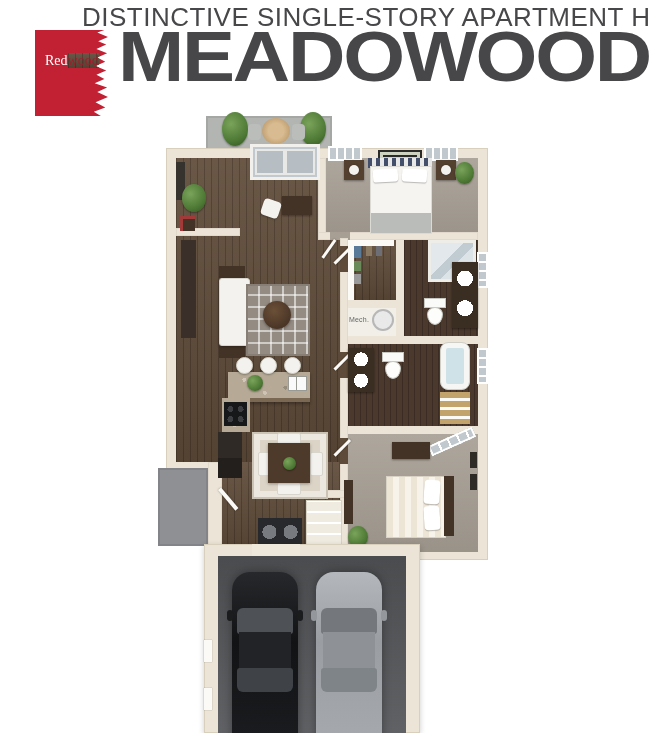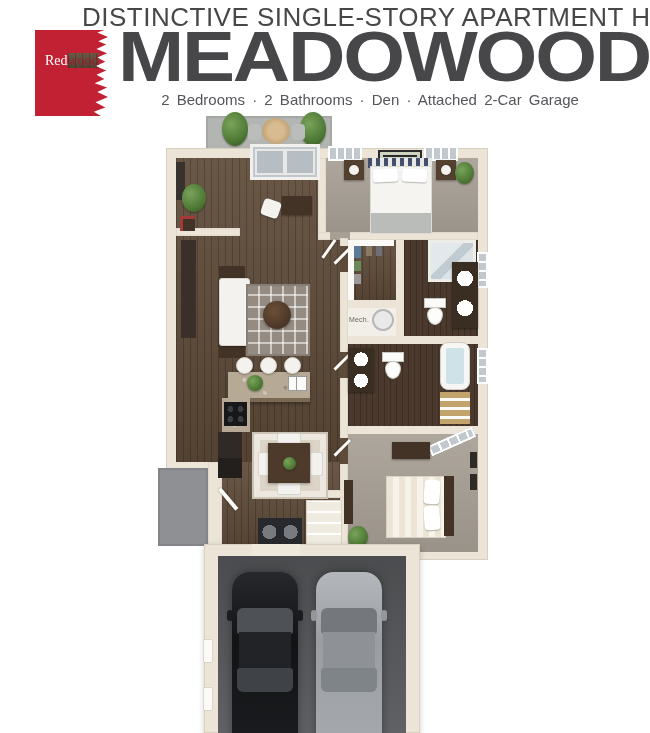--- a/index.html
+++ b/index.html
@@ -247,21 +247,20 @@
 </head>
 <body>
 
 <div id="stage">
 
   <div class="abs" id="tagline">DISTINCTIVE SINGLE-STORY APARTMENT HOMES</div>
   <div class="abs" id="logo">
     <div class="abs" id="logo-text"><span class="red">Red</span><span class="wood">wood</span></div>
   </div>
   <div class="abs" id="plan-name">MEADOWOOD</div>
-  <div class="abs" id="features">2 Bedrooms  ·  2 Bathrooms  ·  Den  ·  Attached 2-Car Garage</div>
 
   <div class="abs" id="patio"></div>
   <div class="abs plant" id="patio-plant-1"></div>
   <div class="abs plant" id="patio-plant-2"></div>
   <div class="abs" id="patio-table"></div>
   <div class="abs" id="patio-chair-1"></div>
   <div class="abs" id="patio-chair-2"></div>
 
   <div class="abs" id="house"></div>
 

